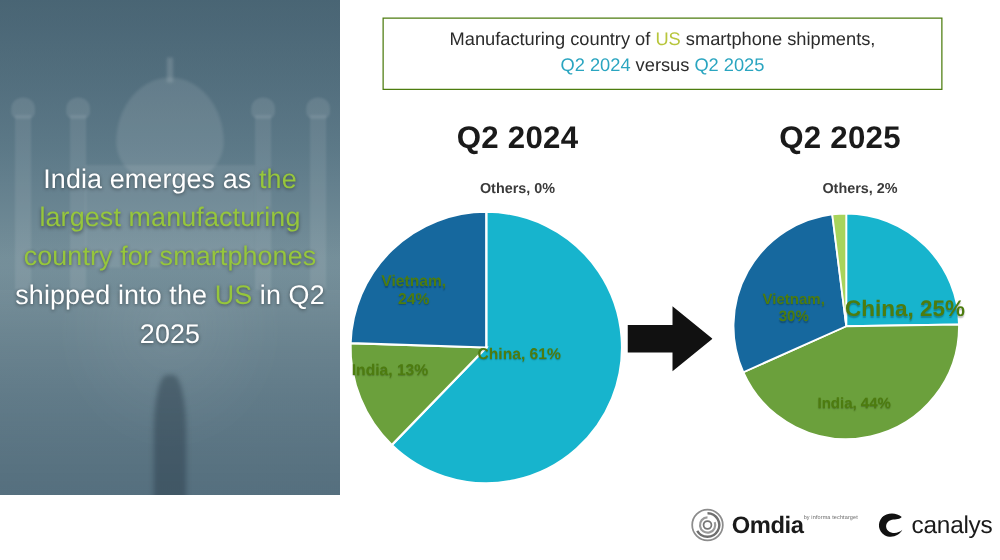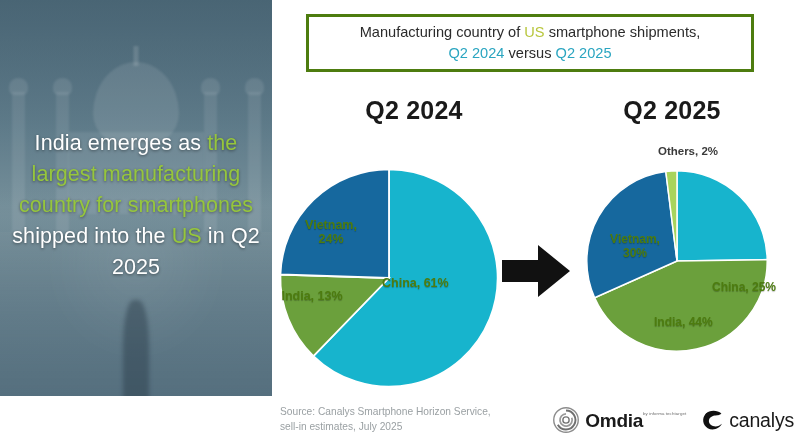--- a/index.html
+++ b/index.html
@@ -79,21 +79,21 @@
   .hl{color:#96c63c;}
 
   
   #panel{
     position:absolute;left:272px;top:0;width:528px;height:448px;
     background:#ffffff;
   }
 
   #title-box{
     position:absolute;left:34px;top:14px;width:448px;height:58px;
-    border:3px solid #4d7c0f;
+    border:1px solid #4d7c0f;
     background:#ffffff;
     box-sizing:border-box;
     display:flex;align-items:center;justify-content:center;
     text-align:center;
     padding:2px 10px;
   }
   #title-box .t{
     font-size:14.6px;line-height:21px;color:#2b2b2b;font-weight:400;
   }
   .t-us{color:#b8c63c;}
@@ -122,21 +122,21 @@
   .slice-label{
     position:absolute;color:#4d7c0f;font-weight:700;
     text-shadow:0 1px 1px rgba(0,0,0,0.25);
     white-space:nowrap;text-align:center;line-height:14px;
   }
   
   #lbl-china-2024{left:110px;top:276px;font-size:12.5px;}
   #lbl-vietnam-2024{left:22px;top:218px;font-size:12.5px;width:74px;}
   #lbl-india-2024{left:-1px;top:289px;font-size:12.5px;width:82px;}
   
-  #lbl-china-2025{left:440px;top:240px;font-size:12px;margin-top:40px;}
+  #lbl-china-2025{left:404px;top:240px;font-size:18px;}
   #lbl-vietnam-2025{left:326px;top:232px;font-size:12px;width:74px;}
   #lbl-india-2025{left:382px;top:315px;font-size:12px;}
 
   
   #arrow{
     position:absolute;left:230px;top:243px;width:68px;height:56px;
   }
 
   
   #source{
@@ -183,20 +183,21 @@
 <div id="panel">
 
   <div id="title-box">
     <div class="t">
       <span>Manufacturing country of </span><span class="t-us">US</span><span> smartphone shipments,</span><br>
       <span class="t-q">Q2 2024</span><span> versus </span><span class="t-q">Q2 2025</span>
     </div>
   </div>
 
   <div class="pie-title" id="title-2024">Q2 2024</div>
+  <div class="others-label" id="others-2024">Others, 0%</div>
 
   <div class="pie-wrap" id="pie-2024">
     <svg viewBox="0 0 200 200">
       <g id="slices-2024">
           <path d="M 100 100 L 100.00 3.00 A 97 97 0 1 1 32.52 169.68 Z" fill="#17b4cd" stroke="#ffffff" stroke-width="1.6"></path>
           <path d="M 100 100 L 32.52 169.68 A 97 97 0 0 1 3.05 96.89 Z" fill="#6ba03c" stroke="#ffffff" stroke-width="1.6"></path>
           <path d="M 100 100 L 3.05 96.89 A 97 97 0 0 1 100.00 3.00 Z" fill="#16689e" stroke="#ffffff" stroke-width="1.6"></path>
         </g>
     </svg>
   </div>
@@ -228,24 +229,20 @@
     </svg>
   </div>
 
   <div class="slice-label" id="lbl-china-2025">China, 25%</div>
   <div class="slice-label" id="lbl-vietnam-2025">
     <span>Vietnam,</span><br>
     <span>30%</span>
   </div>
   <div class="slice-label" id="lbl-india-2025">India, 44%</div>
 
-  <div id="source">
-    <div>Source: Canalys Smartphone Horizon Service,</div>
-    <div>sell-in estimates, July 2025</div>
-  </div>
 
   <div id="logos">
     <div class="logo">
       <svg class="omdia-mark" viewBox="0 0 32 32">
         <circle cx="16" cy="16" r="14" fill="none" stroke="#8c8c8c" stroke-width="1.6"></circle>
         <path d="M16 5.2 A10.8 10.8 0 1 1 6.6 21.4" fill="none" stroke="#6f6f6f" stroke-width="2.2"></path>
         <path d="M16 9 A7 7 0 1 0 22.6 13.4" fill="none" stroke="#9a9a9a" stroke-width="2"></path>
         <circle cx="16" cy="16" r="3.6" fill="none" stroke="#777" stroke-width="1.6"></circle>
       </svg>
       <span class="omdia-text">

